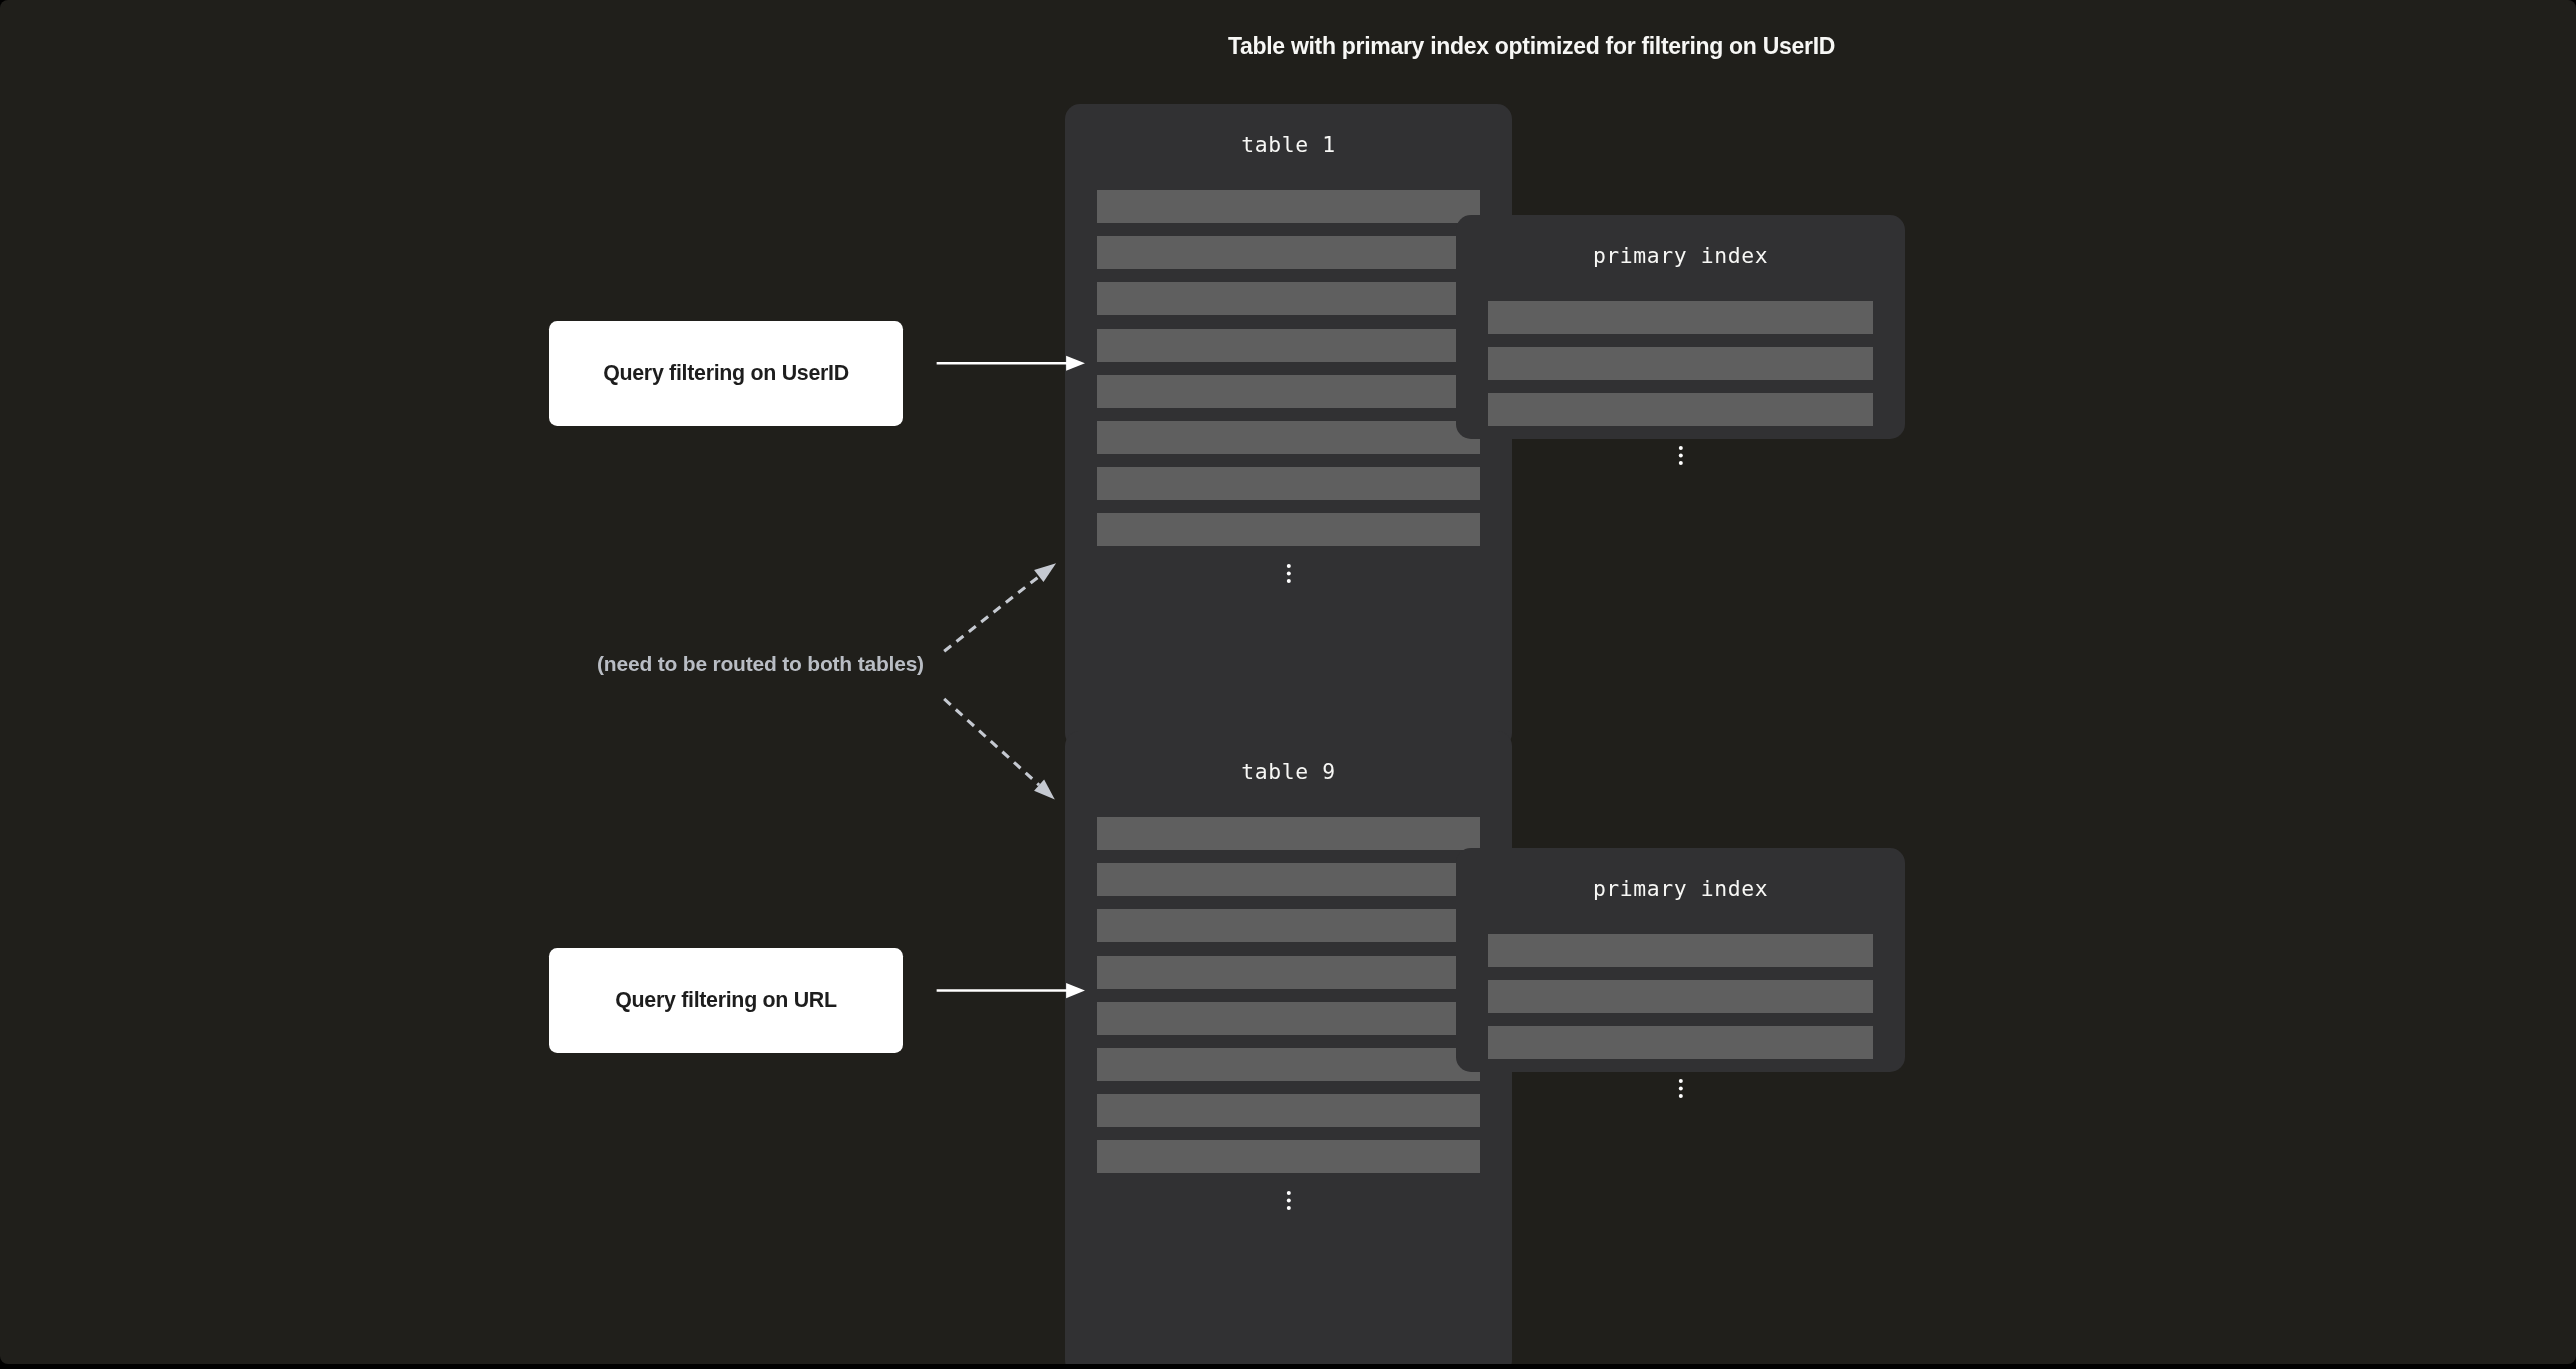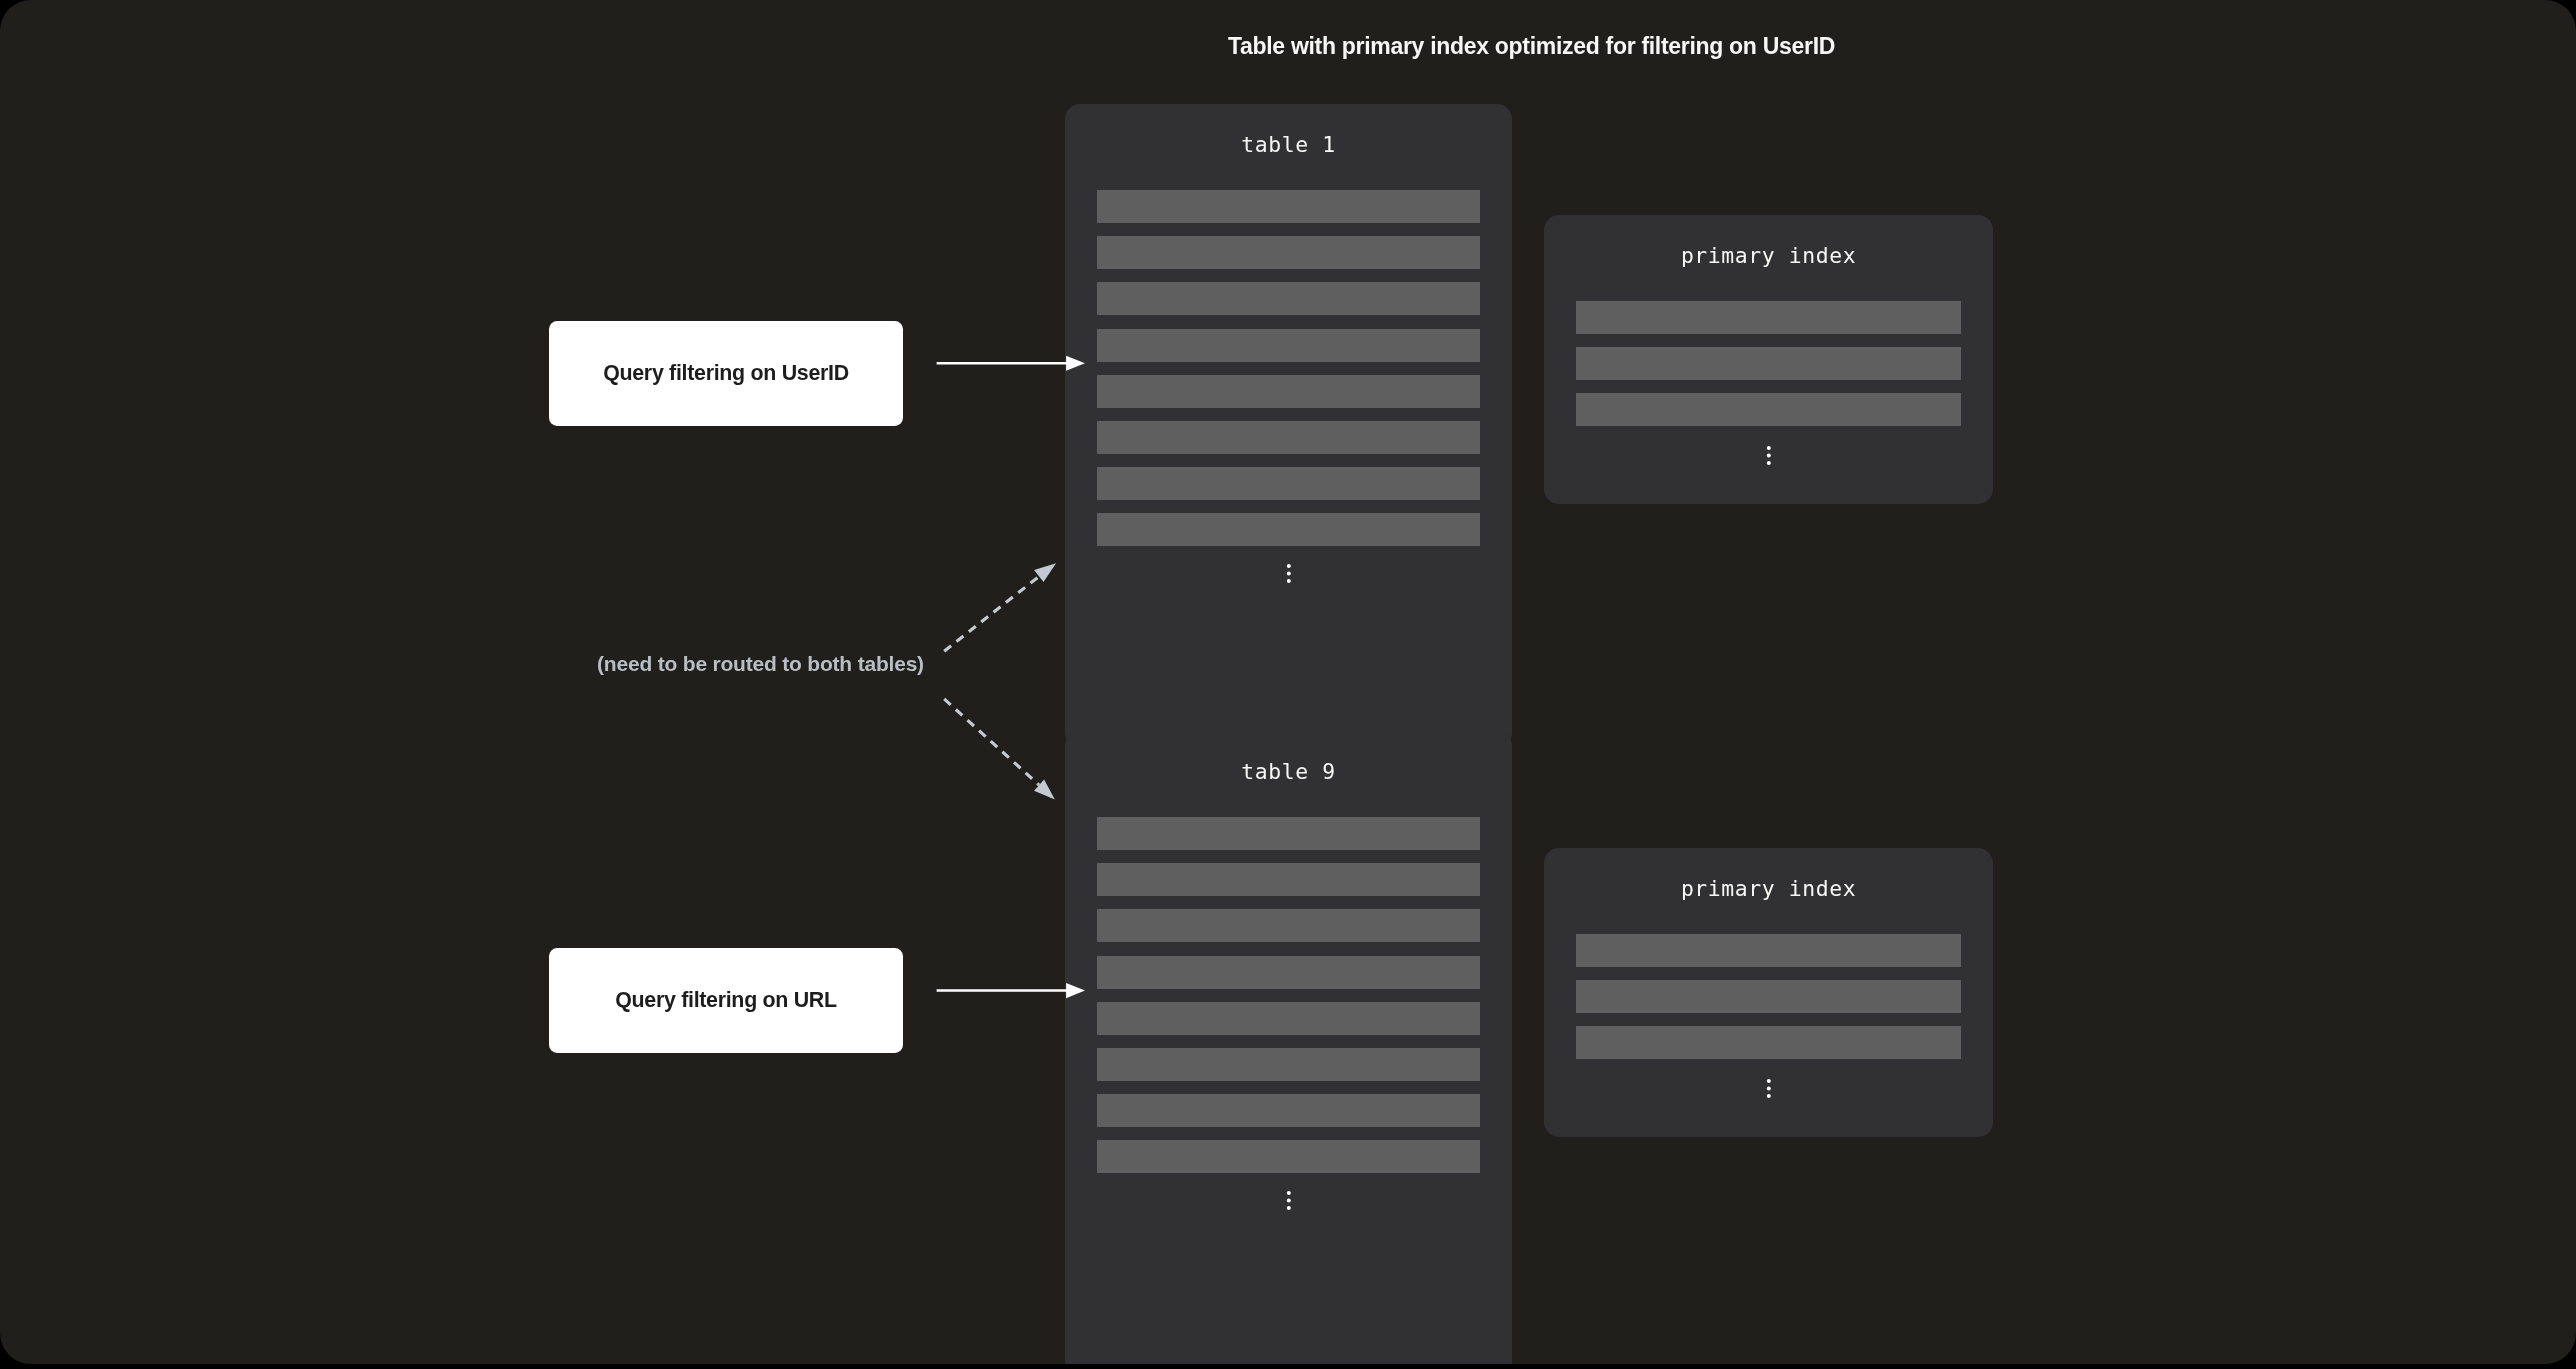--- a/index.html
+++ b/index.html
@@ -14,21 +14,21 @@
     --label-bg:#ffffff;
     --label-text:#1d1d1d;
   }
   *{margin:0;padding:0;box-sizing:border-box;}
   html,body{width:2576px;height:1369px;background:var(--outer-bg);overflow:hidden;}
   body{font-family:"Liberation Sans", sans-serif;}
 
   .canvas{
     position:absolute;left:0;top:0;width:2576px;height:1364px;
     background:var(--canvas-bg);
-    border-radius:31px;
+    border-radius:8px;
     overflow:hidden;
   }
 
   .caption{
     position:absolute;left:1065px;width:933px;
     text-align:center;
     color:var(--title-text);
     font-size:23px;font-weight:700;letter-spacing:-0.3px;
     line-height:30px;
   }
@@ -37,21 +37,21 @@
 
   .panel{
     position:absolute;
     width:447px;
     background:var(--panel);
     border-radius:15px;
   }
   .panel.table{height:644px;left:1065px;}
   .panel.table.t1{top:104px;}
   .panel.table.t2{top:731px;}
-  .panel.index{height:289px;left:1544px;width:449px;}
+  .panel.index{height:224px;left:1456px;width:449px;}
   .panel.index.i1{top:215px;}
   .panel.index.i2{top:848px;}
 
   .panel-title{
     position:absolute;top:28px;left:0;right:0;
     text-align:center;
     color:var(--title-text);
     font-family:"DejaVu Sans Mono", monospace;
     font-size:21.4px;font-weight:500;line-height:25px;
     letter-spacing:0.6px;

